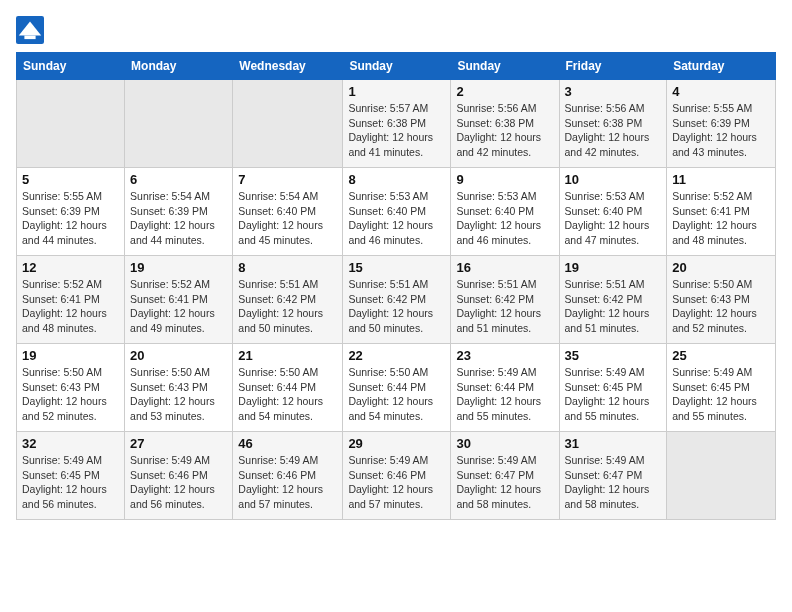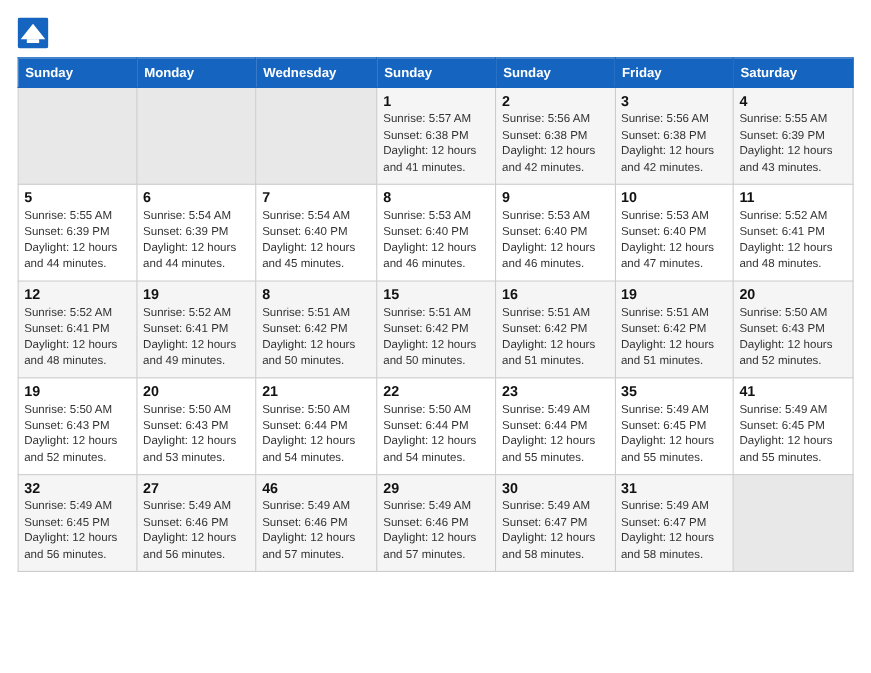--- a/index.html
+++ b/index.html
@@ -224,21 +224,21 @@
         </td>
         <td>
           <div class="day-num">23</div>
           <div class="day-detail">Sunrise: 5:49 AM<br>Sunset: 6:44 PM<br>Daylight: 12 hours and 55 minutes.</div>
         </td>
         <td>
           <div class="day-num">35</div>
           <div class="day-detail">Sunrise: 5:49 AM<br>Sunset: 6:45 PM<br>Daylight: 12 hours and 55 minutes.</div>
         </td>
         <td>
-          <div class="day-num">41</div>
+          <div class="day-num">25</div>
           <div class="day-detail">Sunrise: 5:49 AM<br>Sunset: 6:45 PM<br>Daylight: 12 hours and 55 minutes.</div>
         </td>
       </tr>
       <tr>
         <td>
           <div class="day-num">32</div>
           <div class="day-detail">Sunrise: 5:49 AM<br>Sunset: 6:45 PM<br>Daylight: 12 hours and 56 minutes.</div>
         </td>
         <td>
           <div class="day-num">27</div>

